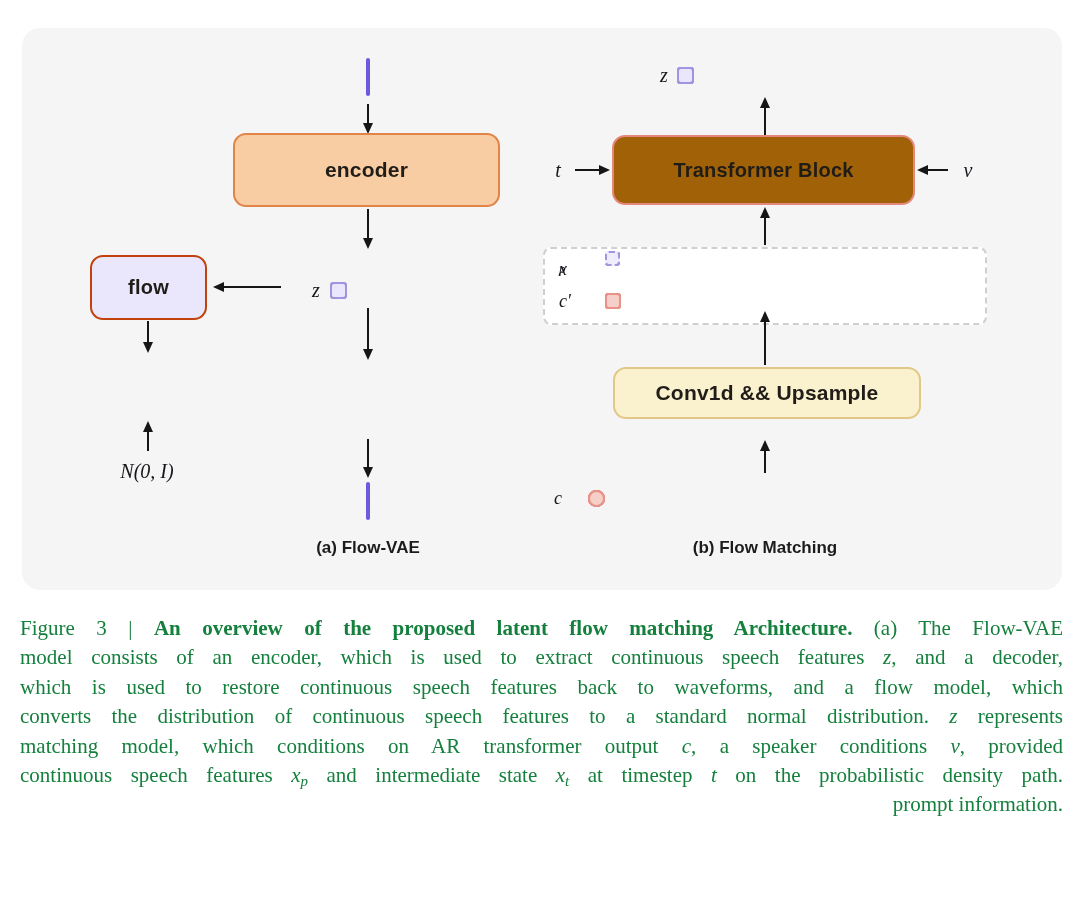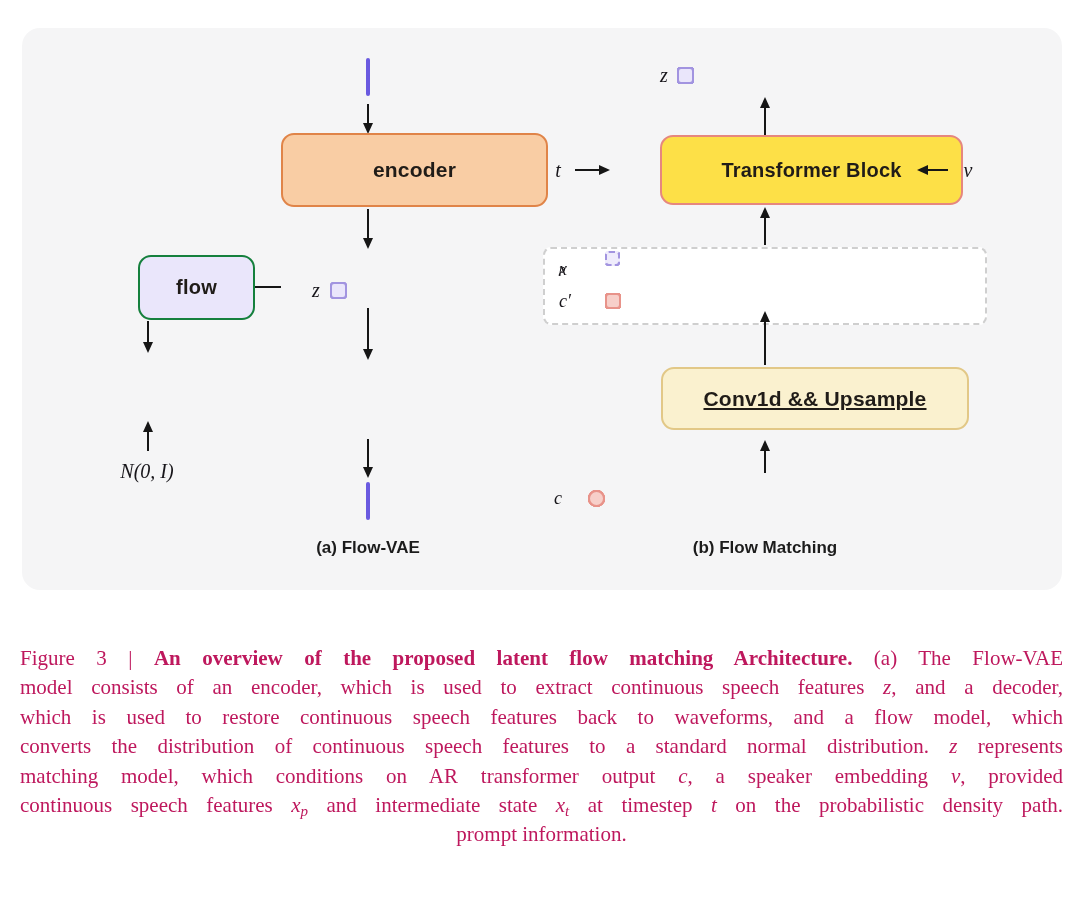--- a/index.html
+++ b/index.html
@@ -4,24 +4,24 @@
 <style>
   html,body{margin:0;padding:0;background:#ffffff;}
   .page{position:relative;width:1080px;height:911px;background:#ffffff;overflow:hidden;
         font-family:"Liberation Sans",sans-serif;}
   .panel{position:absolute;left:22px;top:28px;width:1040px;height:562px;
          background:#f5f5f6;border-radius:18px;}
   .panel *{position:absolute;box-sizing:border-box;}
 
   
   .box{display:flex;align-items:center;justify-content:center;border-radius:13px;
-       font-weight:bold;color:#201c18;letter-spacing:.2px;margin-left:48px;}
+       font-weight:bold;color:#201c18;letter-spacing:.2px;}
   .box.enc{background:#f9cda4;border:2px solid #e08448;font-size:21px;}
-  .box.pur{background:#eae6fb;border:2px solid #15803d;font-size:21px;}
-  .box.pnk{background:#fde047;border:2px solid #e6877e;font-size:20px;}
+  .box.pur{background:#eae6fb;border:2px solid #c2410c;font-size:21px;}
+  .box.pnk{background:#a16207;border:2px solid #e6877e;font-size:20px;}
   .box.yel{background:#faf1cf;border:2px solid #e2c887;font-size:21px;}
   .dotted{background:#ffffff;border:2px dashed #cfcfcf;border-radius:8px;}
 
   
   .av{width:2px;background:#161616;}
   .av.up::before{content:"";position:absolute;top:-10px;left:-4.5px;
     border-left:5.5px solid transparent;border-right:5.5px solid transparent;
     border-bottom:11px solid #161616;}
   .av.down::after{content:"";position:absolute;bottom:-10px;left:-4.5px;
     border-left:5.5px solid transparent;border-right:5.5px solid transparent;
@@ -51,24 +51,24 @@
   .tk.circle-pink.dashed{border-style:dashed;background:#f9dcd8;}
   .tk.sm{width:15px;height:15px;}
 
   .wave{display:flex;align-items:center;justify-content:center;gap:2.5px;height:46px;}
   .wave i{display:block;width:3.5px;border-radius:2px;background:#6a5ae0;}
 
   .sublbl{font-size:17px;font-weight:600;color:#1c1c1c;text-align:center;}
   .kl{font-size:19px;font-weight:600;color:#141414;text-align:center;line-height:25px;}
 
   
-  .caption{position:absolute;left:20px;top:646px;width:1043px;
-           font-family:"Liberation Serif",serif;font-size:21px;color:#be185d;}
+  .caption{position:absolute;left:20px;top:616px;width:1043px;
+           font-family:"Liberation Serif",serif;font-size:21px;color:#15803d;}
   .cap-line{height:29.4px;text-align:justify;text-align-last:justify;white-space:nowrap;}
-  .cap-line:last-child{text-align:center;text-align-last:auto;}
+  .cap-line:last-child{text-align:right;text-align-last:auto;}
   .seg-bold{font-weight:bold;}
   .seg-math{font-style:italic;}
   .seg-mathsub{font-style:italic;font-size:15px;vertical-align:-4px;}
 
   
   .watermark{position:absolute;left:778px;top:840px;display:flex;align-items:center;gap:10px;
              color:#bdbdbd;font-size:30px;letter-spacing:3px;z-index:9;}
 </style>
 </head>
 <body>
@@ -206,21 +206,21 @@
             <span class="tk sq-pink"></span>
             <span class="tk sq-pink"></span>
             <span class="tk sq-pink"></span>
             <span class="tk sq-pink"></span>
           </span>
       </div>
     </div>
 
     <div class="av up" style="left:742px;top:293px;height:44px;z-index:5;"></div>
 
-    <div class="box yel" style="left:591px;top:339px;width:308px;height:63px;text-decoration:underline;">
+    <div class="box yel" style="left:591px;top:339px;width:308px;height:52px;">
       <span style="position:static;">Conv1d &amp;&amp; Upsample</span>
     </div>
     <div class="av up" style="left:742px;top:422px;height:23px;"></div>
 
     <div class="tokrow" style="left:532px;top:459px;">
       <span class="mathlbl" style="position:static;width:34px;font-size:18px;">c</span>
       <span class="toks" style="gap:34px;">
           <span class="tk circle-pink dashed"></span>
           <span class="tk circle-pink dashed"></span>
           <span class="tk circle-pink"></span>
@@ -233,18 +233,18 @@
     </div>
 
     <div class="sublbl" style="left:643px;top:510px;width:200px;">(b) Flow Matching</div>
   </div>
 
   <div class="caption" id="caption">
       <div class="cap-line"><span class="seg seg-normal">Figure 3 | </span><span class="seg seg-bold">An overview of the proposed latent flow matching Architecture.</span><span class="seg seg-normal"> (a) The Flow-VAE</span></div>
       <div class="cap-line"><span class="seg seg-normal">model consists of an encoder, which is used to extract continuous speech features </span><span class="seg seg-math">z</span><span class="seg seg-normal">, and a decoder,</span></div>
       <div class="cap-line"><span class="seg seg-normal">which is used to restore continuous speech features back to waveforms, and a flow model, which</span></div>
       <div class="cap-line"><span class="seg seg-normal">converts the distribution of continuous speech features to a standard normal distribution. </span><span class="seg seg-math">z</span><span class="seg seg-normal"> represents</span></div>
-      <div class="cap-line"><span class="seg seg-normal">matching model, which conditions on AR transformer output </span><span class="seg seg-math">c</span><span class="seg seg-normal">, a speaker embedding </span><span class="seg seg-math">v</span><span class="seg seg-normal">, provided</span></div>
+      <div class="cap-line"><span class="seg seg-normal">matching model, which conditions on AR transformer output </span><span class="seg seg-math">c</span><span class="seg seg-normal">, a speaker conditions </span><span class="seg seg-math">v</span><span class="seg seg-normal">, provided</span></div>
       <div class="cap-line"><span class="seg seg-normal">continuous speech features </span><span class="seg seg-math">x</span><span class="seg seg-mathsub">p</span><span class="seg seg-normal"> and intermediate state </span><span class="seg seg-math">x</span><span class="seg seg-mathsub">t</span><span class="seg seg-normal"> at timestep </span><span class="seg seg-math">t</span><span class="seg seg-normal"> on the probabilistic density path.</span></div>
       <div class="cap-line"><span class="seg seg-normal">prompt information.</span></div>
     </div>
 
 </div>
 
 </body></html>

